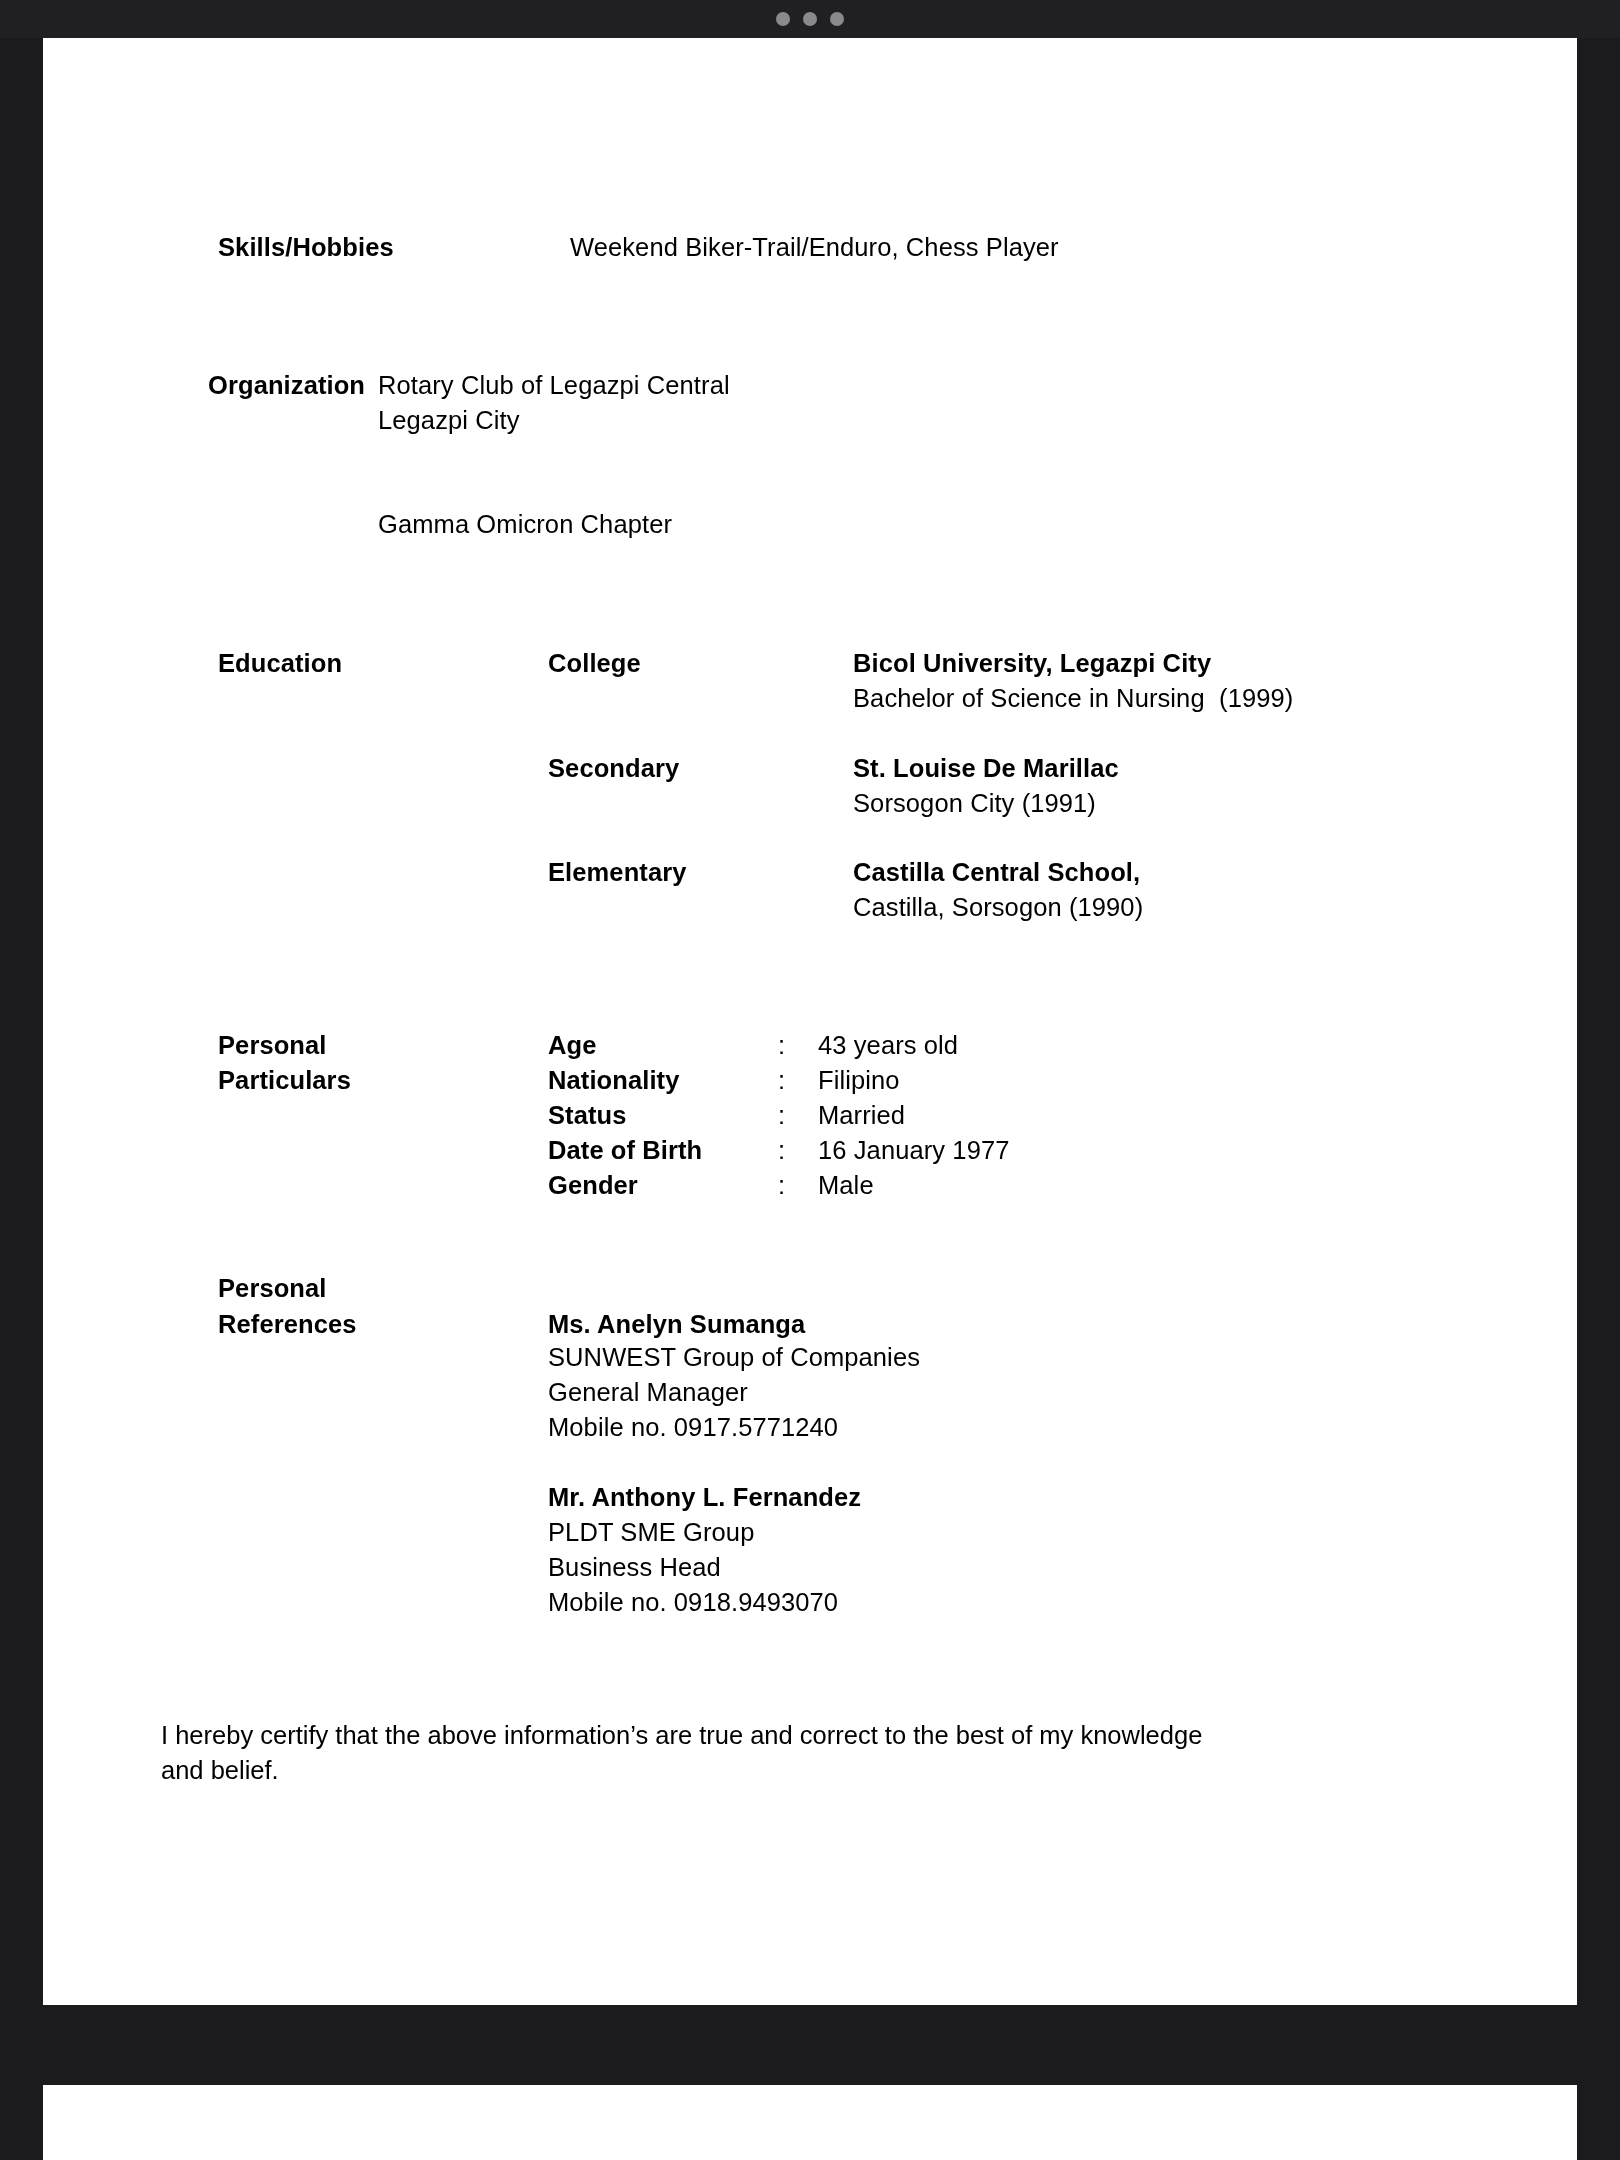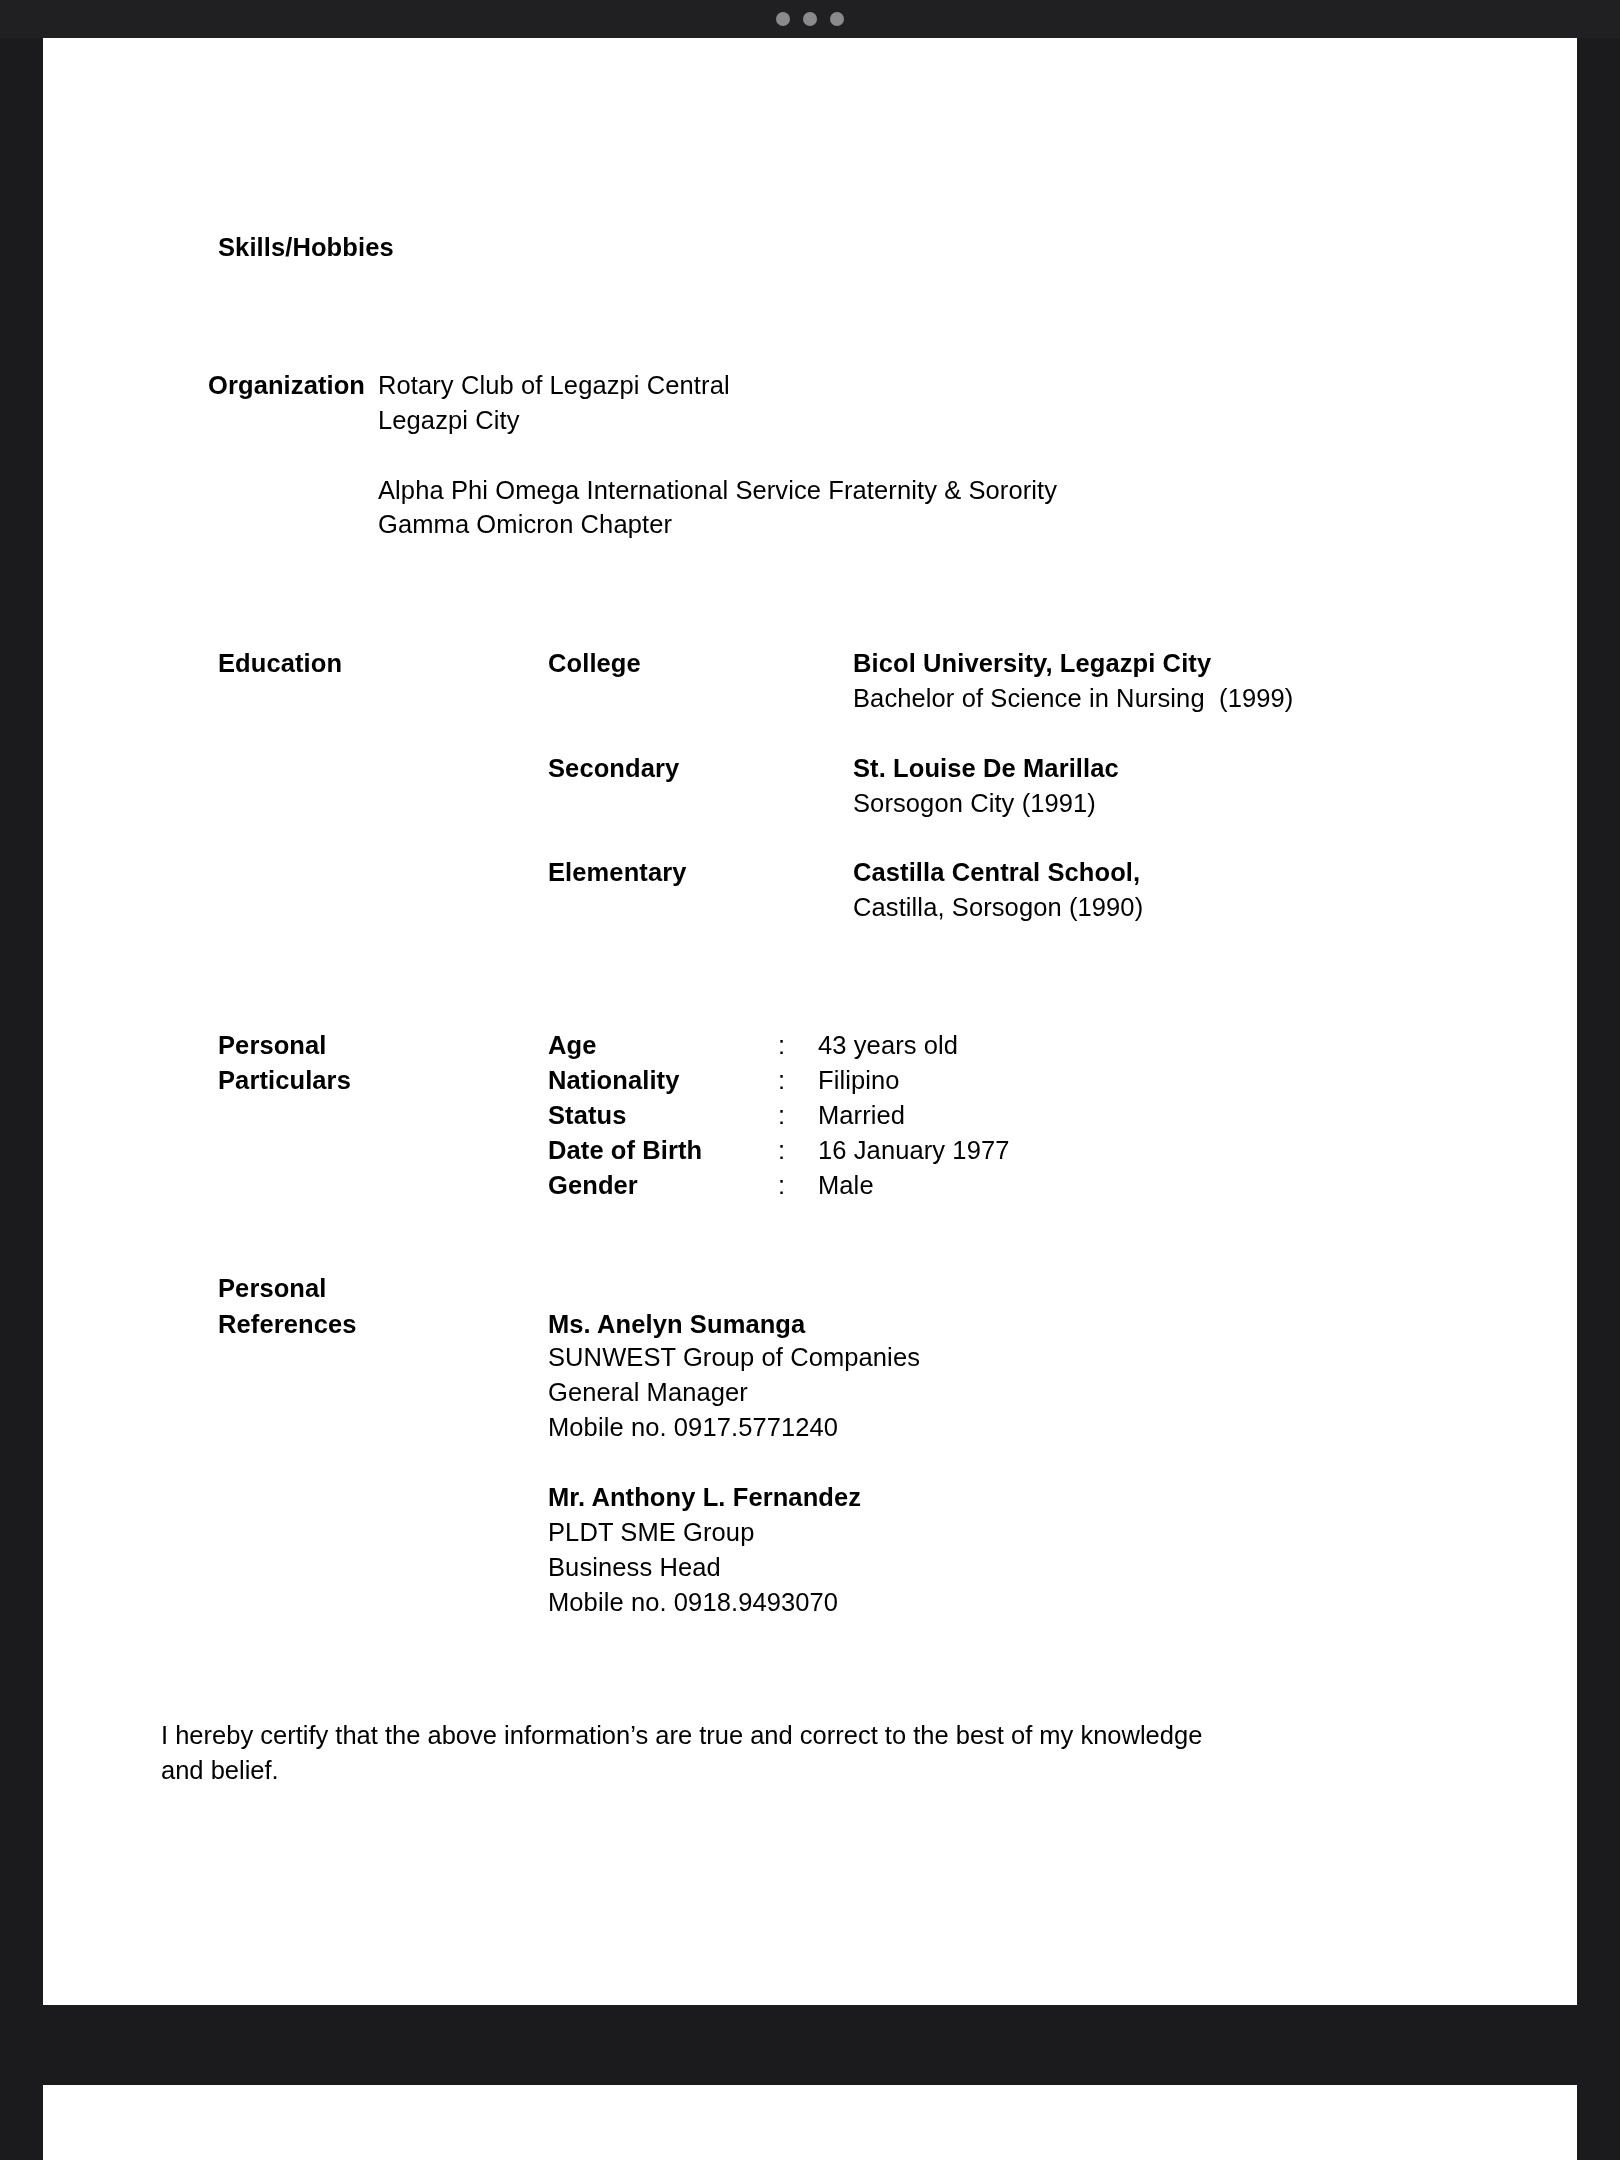--- a/index.html
+++ b/index.html
@@ -90,27 +90,27 @@
       <span class="dot"></span>
       <span class="dot"></span>
       <span class="dot"></span>
     </div>
   </div>
 
   <div class="page page-1">
     <div class="page-inner">
 
       <div class="tx bold col-label" style="top:192px">Skills/Hobbies</div>
+      <div class="tx" style="top:192px; left:527px">Weekend Biker-Trail/Enduro, Chess Player</div>
 
       <div class="tx bold col-label" style="top:330px; left:165px">Organization</div>
 
       <div class="tx col-org" style="top:330px">Rotary Club of Legazpi Central</div>
       <div class="tx col-org" style="top:365px">Legazpi City</div>
 
-      <div class="tx col-org" style="top:435px">Alpha Phi Omega International Service Fraternity &amp; Sorority</div>
       <div class="tx col-org" style="top:469px">Gamma Omicron Chapter</div>
 
       <div class="tx bold col-label" style="top:608px">Education</div>
 
       <div class="tx bold col-sub" style="top:608px; left:505px">College</div>
       <div class="tx bold col-edu-val" style="top:608px; left:810px">Bicol University, Legazpi City</div>
       <div class="tx" style="top:643px; left:810px">Bachelor of Science in Nursing  (1999)</div>
 
       <div class="tx bold" style="top:713px; left:505px">Secondary</div>
       <div class="tx bold" style="top:713px; left:810px">St. Louise De Marillac</div>

